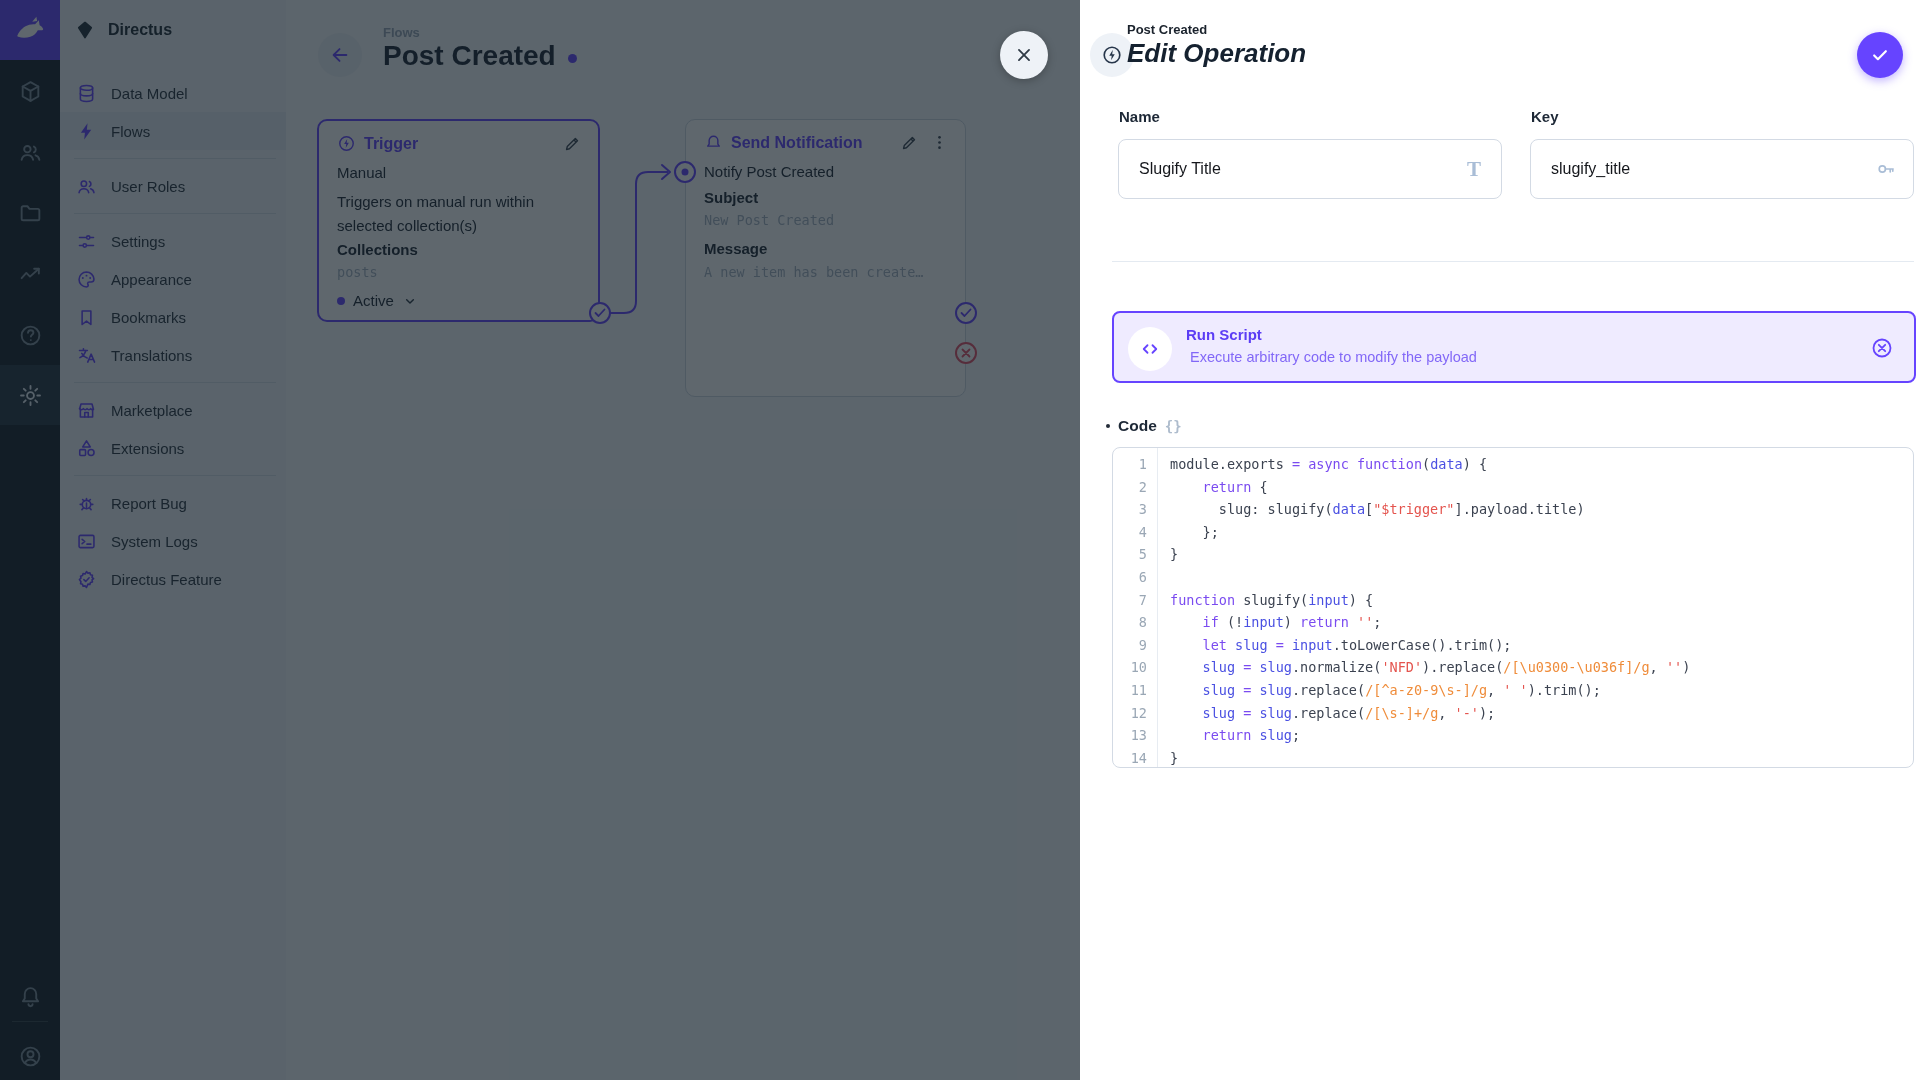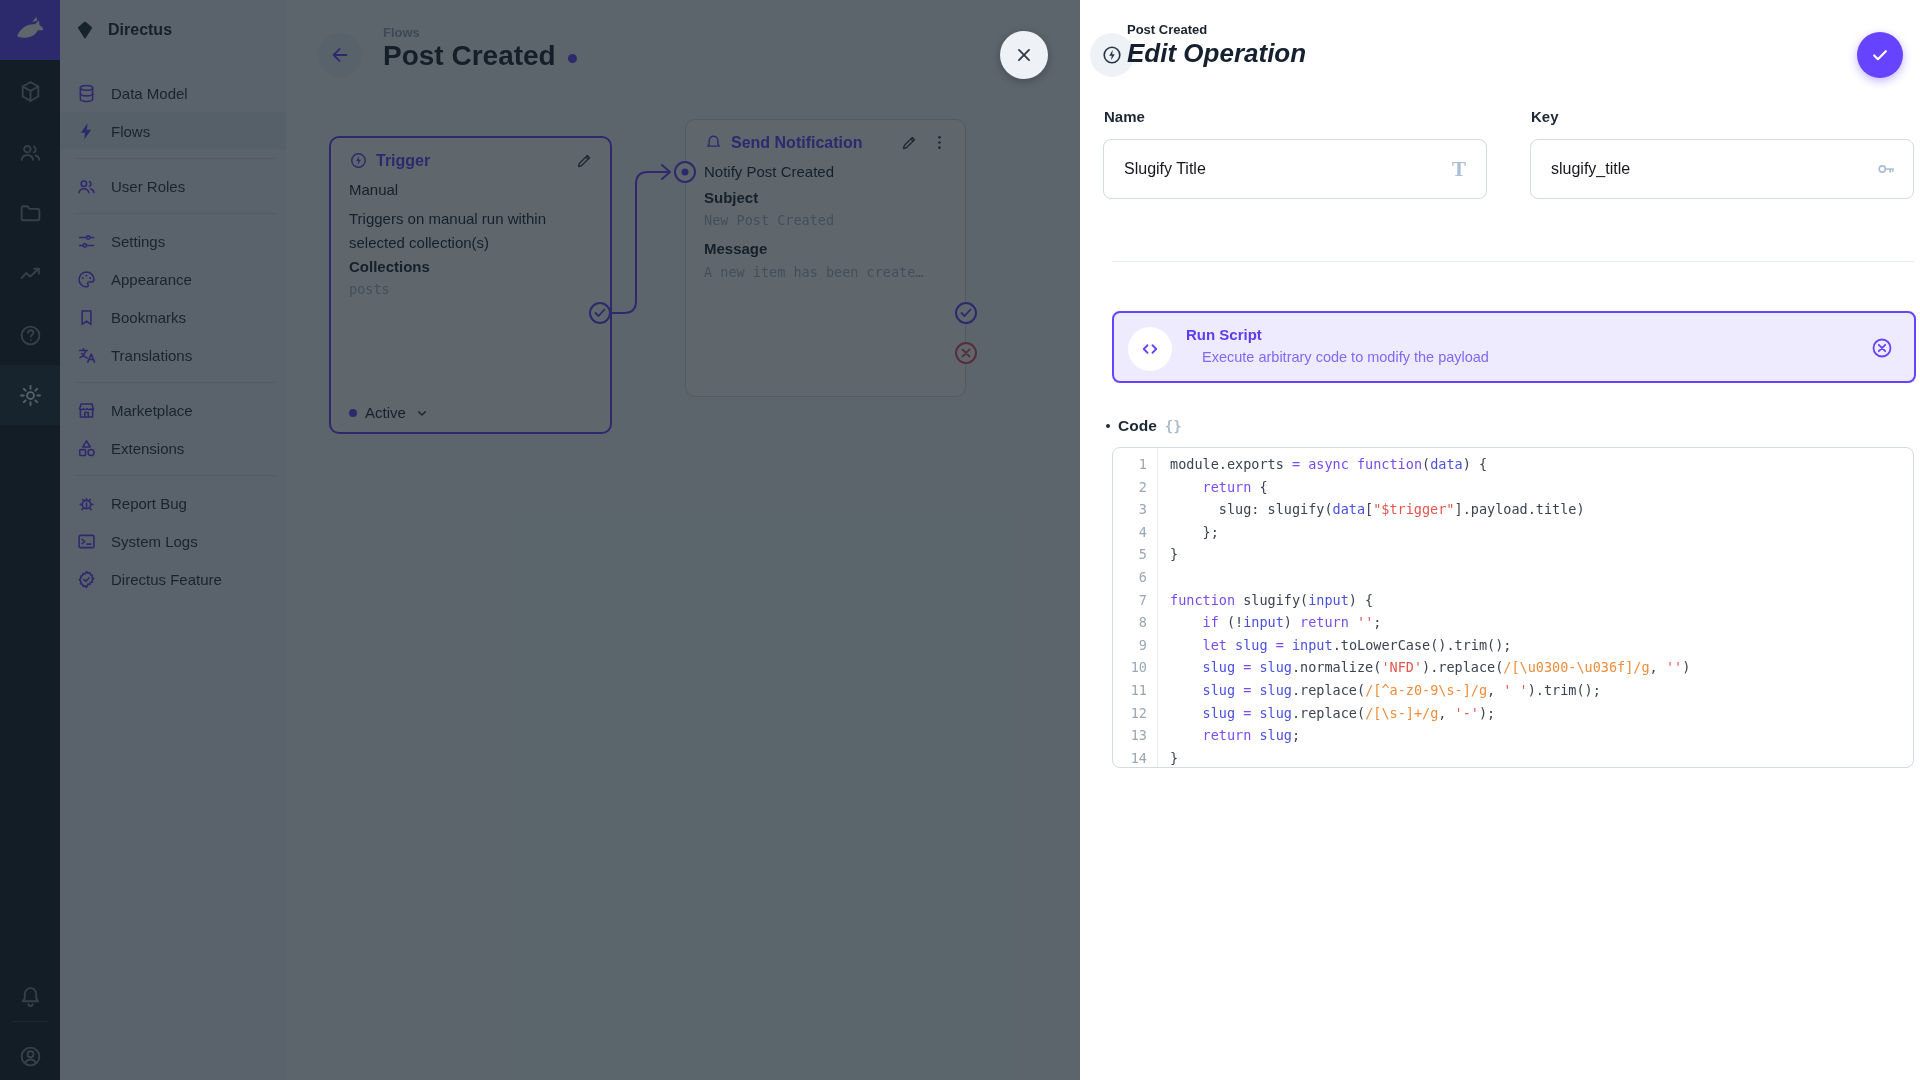--- a/index.html
+++ b/index.html
@@ -28,21 +28,21 @@
   
   .canvas{position:absolute;left:286px;top:0;width:794px;height:1080px;background:#f4f7fa;z-index:1;}
   .back-btn{position:absolute;left:32px;top:33px;width:44px;height:44px;border-radius:50%;
             background:#e9eef4;display:flex;align-items:center;justify-content:center;cursor:pointer;}
   .back-btn svg{width:22px;height:22px;color:#6644ff;}
   .crumb{position:absolute;left:97px;top:25px;font-size:13px;font-weight:700;color:#97a5b6;}
   .flow-title{position:absolute;left:97px;top:40px;font-size:28px;font-weight:800;color:#1c2634;
               display:flex;align-items:center;gap:12px;}
   .unsaved-dot{width:9px;height:9px;border-radius:50%;background:#6644ff;margin-top:4px;}
   .panel{position:absolute;background:#fff;border-radius:10px;box-sizing:border-box;}
-  .panel.trigger{left:31px;top:136px;width:283px;height:298px;border:2px solid #6644ff;margin-left:12px;}
+  .panel.trigger{left:31px;top:119px;width:283px;height:203px;border:2px solid #6644ff;}
   .panel.operation{left:399px;top:119px;width:281px;height:278px;border:1px solid #cdd6e1;}
   .panel-head{position:absolute;left:18px;top:13px;display:flex;align-items:center;gap:8px;color:#6644ff;}
   .panel-head svg{width:19px;height:19px;}
   .panel-title{font-size:16px;font-weight:700;color:#6644ff;white-space:nowrap;}
   .panel-edit{position:absolute;top:13px;width:19px;height:19px;color:#3c4654;cursor:pointer;}
   .panel-dots{position:absolute;top:13px;width:19px;height:19px;color:#3c4654;cursor:pointer;}
   .p-row{position:absolute;left:18px;font-size:15px;color:#212a36;font-weight:500;white-space:nowrap;}
   .p-desc{line-height:24px;white-space:normal;width:248px;}
   .p-mono{font-family:"DejaVu Sans Mono",monospace;font-size:13.5px;color:#a6b3c3;font-weight:400;}
   .active-row{position:absolute;left:18px;bottom:11px;display:flex;align-items:center;gap:8px;cursor:pointer;}
@@ -61,37 +61,37 @@
   .d-head-icon{position:absolute;left:10px;top:33px;width:44px;height:44px;border-radius:50%;
                background:#eef2f7;display:flex;align-items:center;justify-content:center;color:#27364a;}
   .d-head-icon svg{width:22px;height:22px;}
   .d-crumb{position:absolute;left:47px;top:22px;font-size:13px;font-weight:700;color:#1a222c;}
   .d-title{position:absolute;left:47px;top:38px;font-size:26px;font-weight:800;color:#15212f;font-style:italic;}
   .fab{position:absolute;left:777px;top:32px;width:46px;height:46px;border-radius:50%;background:#6644ff;
        display:flex;align-items:center;justify-content:center;cursor:pointer;
        box-shadow:0 3px 10px rgba(102,68,255,0.4);}
   .fab svg{width:20px;height:20px;color:#fff;}
   .field{position:absolute;top:139px;width:384px;}
-  .field.name{left:23px;} .field.key{left:450px;}
+  .field.name{left:38px;} .field.key{left:450px;}
   .f-label{position:absolute;top:-31px;left:1px;font-size:15px;font-weight:700;color:#1d2836;}
   .f-input{width:100%;height:60px;box-sizing:border-box;border:1px solid #d3dae4;border-radius:8px;
            padding:0 44px 0 20px;font-size:16px;color:#15171c;font-family:"Liberation Sans",sans-serif;
            background:#fff;outline:none;}
   .f-icon{position:absolute;right:16px;top:18px;width:24px;height:24px;color:#a9bdd6;
           display:flex;align-items:center;justify-content:center;}
   .f-icon.t-glyph{font-size:21px;font-weight:700;font-family:"Liberation Serif",serif;}
   .f-icon svg{width:22px;height:22px;}
   .d-divider{position:absolute;left:32px;top:261px;width:802px;height:1px;background:#e4eaf1;}
   .banner{position:absolute;left:32px;top:311px;width:804px;height:72px;box-sizing:border-box;
           background:#efebff;border:2px solid #6644ff;border-radius:8px;}
   .banner-icon{position:absolute;left:14px;top:14px;width:44px;height:44px;border-radius:50%;background:#fff;
                display:flex;align-items:center;justify-content:center;color:#6644ff;}
   .banner-icon svg{width:20px;height:20px;}
   .banner-title{position:absolute;left:72px;top:13px;font-size:15px;font-weight:700;color:#5b3df5;}
-  .banner-sub{position:absolute;left:88px;top:36px;font-size:14.5px;color:#8268f7;}
+  .banner-sub{position:absolute;left:76px;top:36px;font-size:14.5px;color:#8268f7;}
   .banner-remove{position:absolute;right:20px;top:23px;width:24px;height:24px;color:#6644ff;cursor:pointer;}
   .banner-remove svg{width:24px;height:24px;}
   .code-label-row{position:absolute;left:26px;top:417px;display:flex;align-items:center;gap:8px;}
   .edited-dot{width:4px;height:4px;border-radius:50%;background:#242c38;}
   .code-label{font-size:15.5px;font-weight:700;color:#1d2836;}
   .braces-icon{font-family:"DejaVu Sans Mono",monospace;font-size:14px;font-weight:700;color:#aebccd;}
   .code-box{position:absolute;left:32px;top:447px;width:802px;height:321px;box-sizing:border-box;
             border:1px solid #d3dae4;border-radius:8px;background:#fff;display:flex;overflow:hidden;
             font-family:"DejaVu Sans Mono",monospace;font-size:13.5px;line-height:22.6px;}
   .gutter{width:44px;flex:0 0 44px;border-right:1px solid #e7ecf2;padding:5px 0;text-align:right;

